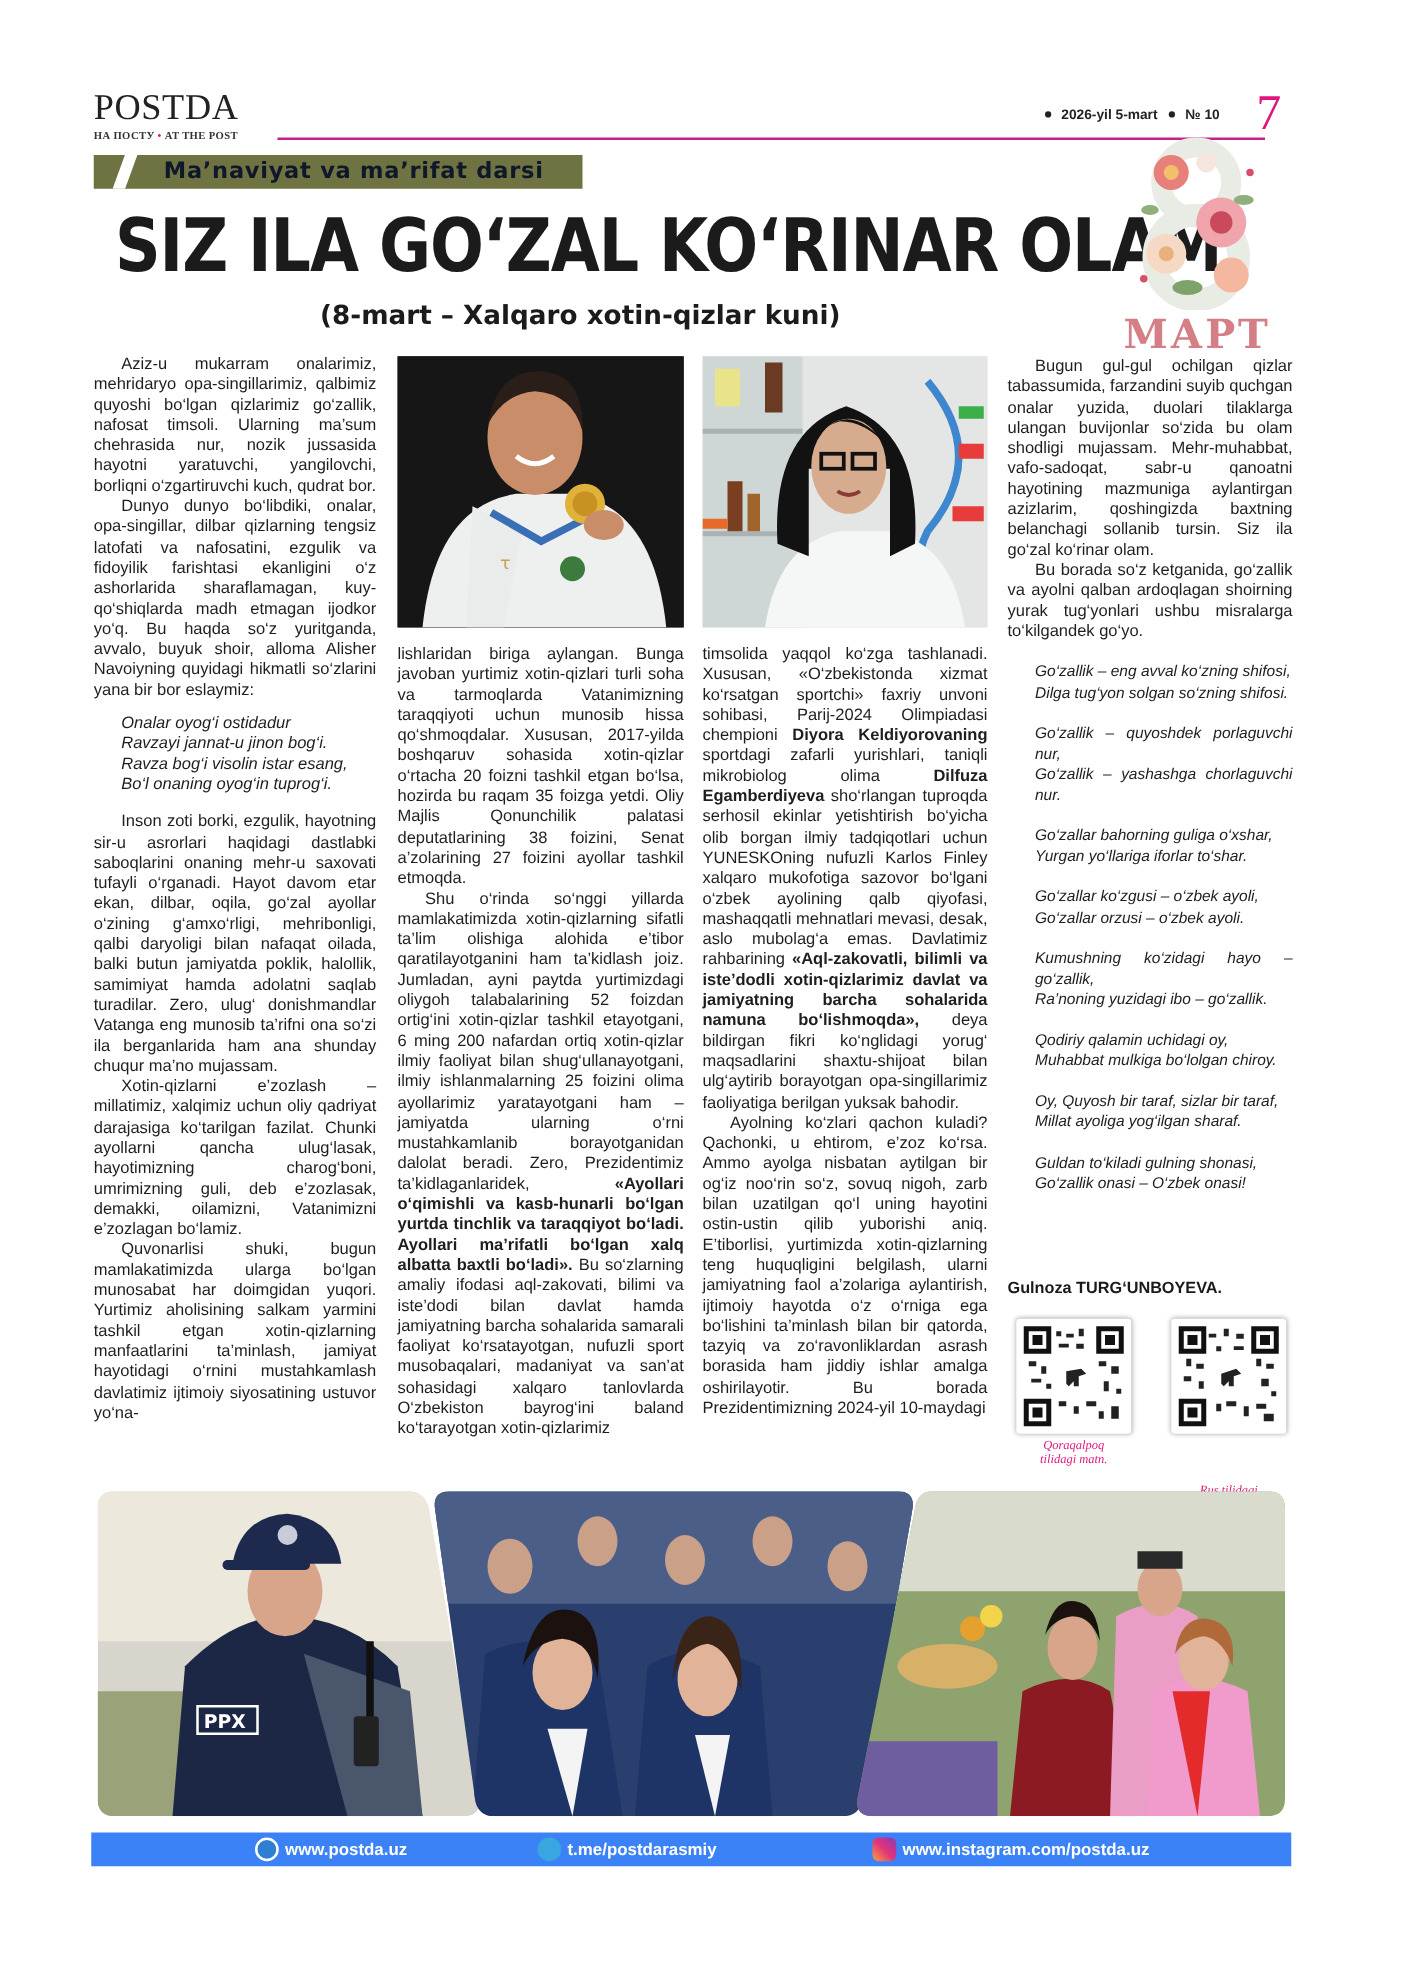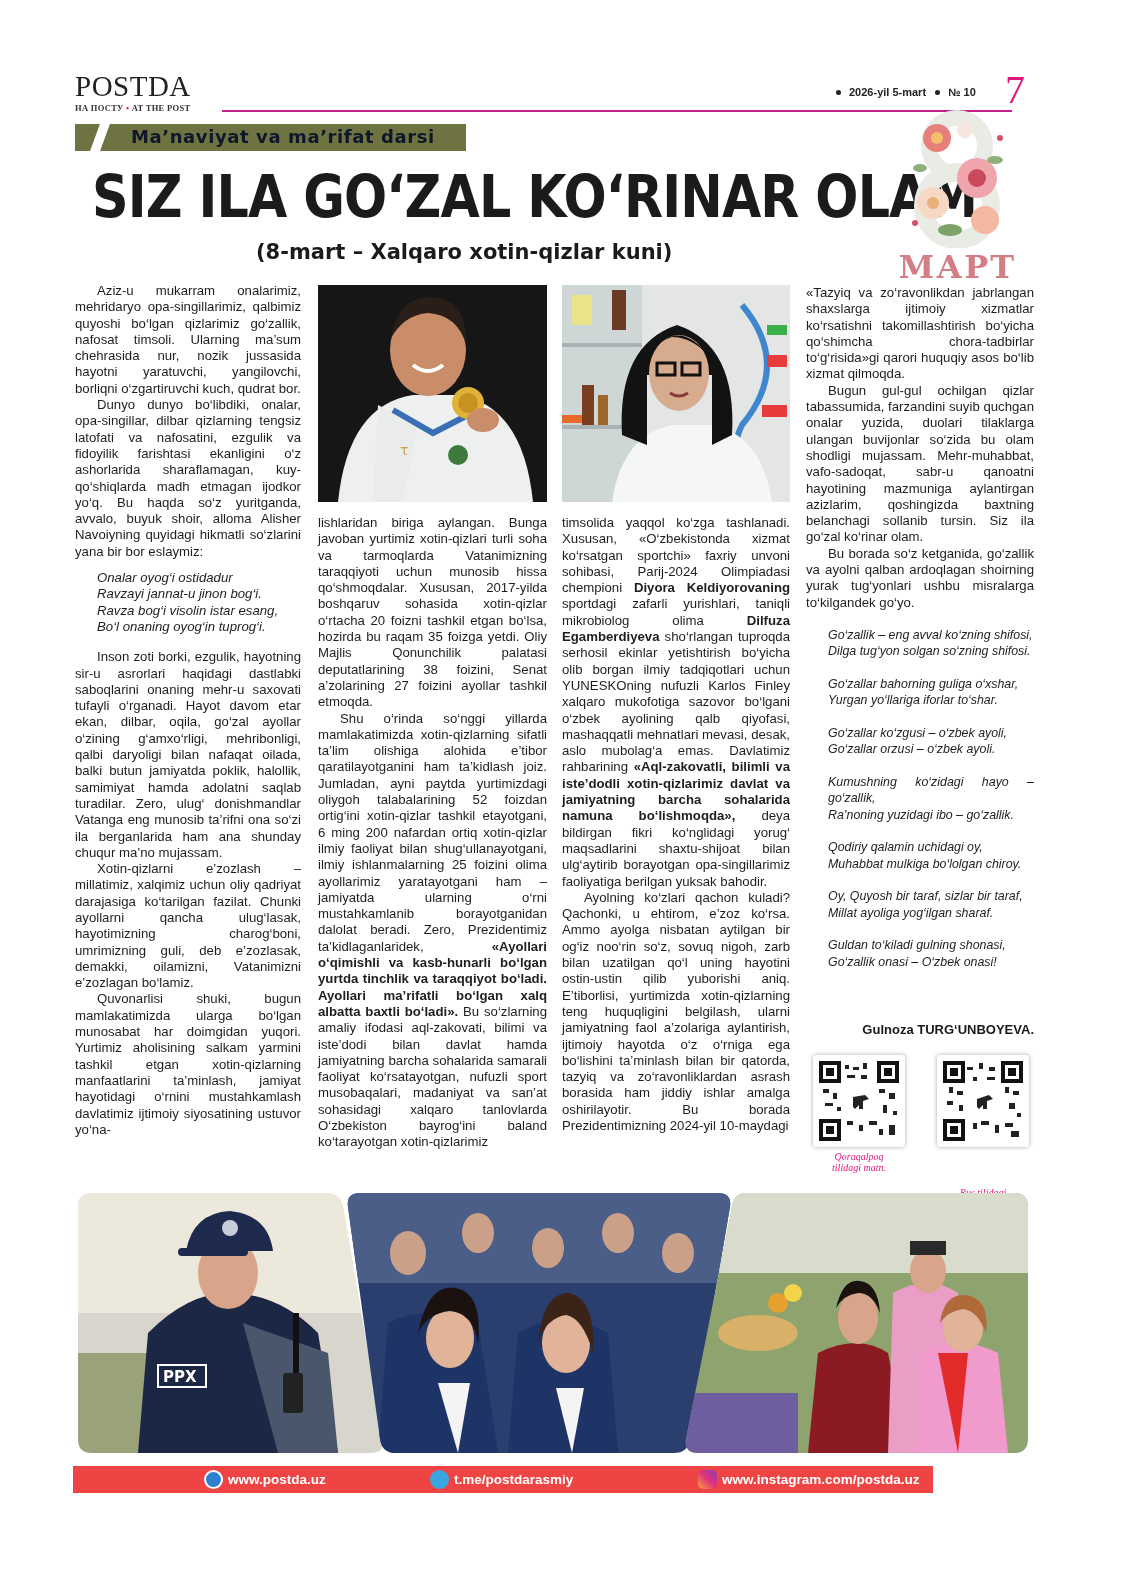--- a/index.html
+++ b/index.html
@@ -34,40 +34,40 @@
   .col p.noind { text-indent: 0; }
   .col b { font-weight: bold; }
   .poem { font-style: italic; margin: 10px 0 14px 22px; }
   .poem2 { font-style: italic; font-size: 12.4px; line-height: 16.5px; margin-left: 22px; }
   .poem2 .stanza { margin-bottom: 16px; }
   .col1 { left: 75px; top: 283px; width: 226px; }
   .col2 { left: 318px; top: 515px; width: 229px; }
   .col3 { left: 562px; top: 515px; width: 228px; }
   .col4 { left: 806px; top: 285px; width: 228px; }
 
-  .author { left: 806px; top: 1022px; width: 228px; text-align: right; font-weight: bold; font-size: 13px; }
+  .author { left: 806px; top: 1022px; width: 228px; font-weight: bold; font-size: 13px; }
 
   
   .photo { overflow: hidden; }
   .photo-athlete { left: 318px; top: 285px; width: 229px; height: 217px; background: #141414; }
   .photo-scientist { left: 562px; top: 285px; width: 228px; height: 217px; background: #dfe4e6; }
 
   
   .qr-card { width: 92px; height: 92px; background: #fff; box-shadow: 0 0 4px rgba(0,0,0,0.35); border-radius: 3px; }
   .qr1 { left: 813px; top: 1055px; }
   .qr2 { left: 937px; top: 1055px; }
   .qr-caption { width: 100px; text-align: center; font-family: "Liberation Serif", serif; font-style: italic; font-weight: normal; font-size: 10px; line-height: 11px; color: #e0157e; }
   .qr-cap1 { left: 809px; top: 1151px; }
   .qr-cap2 { left: 933px; top: 1151px; margin-top: 36px; }
 
   
   .strip { left: 78px; top: 1193px; width: 950px; height: 260px; }
 
   
-  .footer { left: 73px; top: 1466px; width: 860px; height: 27px; background: #ef4444; }
+  .footer { left: 73px; top: 1466px; width: 960px; height: 27px; background: #3b82f6; }
   .footer .item { position: absolute; top: 4px; color: #fff; font-weight: bold; font-size: 13.5px; display: flex; align-items: center; gap: 5px; white-space: nowrap; }
   .footer .ic { width: 19px; height: 19px; border-radius: 50%; display: inline-block; }
 </style>
 </head>
 <body>
 
 <div class="abs logo">POSTDA</div>
 <div class="abs logo-sub">
   <span>НА ПОСТУ</span>
   <span class="dot">•</span>
@@ -162,27 +162,30 @@
   <p class="noind">lishlaridan biriga aylangan. Bunga javoban yurtimiz xotin-qizlari turli soha va tarmoqlarda Vatanimizning taraqqiyoti uchun munosib hissa qo‘shmoqdalar. Xususan, 2017-yilda boshqaruv sohasida xotin-qizlar o‘rtacha 20 foizni tashkil etgan bo‘lsa, hozirda bu raqam 35 foizga yetdi. Oliy Majlis Qonunchilik palatasi deputatlarining 38 foizini, Senat a’zolarining 27 foizini ayollar tashkil etmoqda.</p>
   <p><span>Shu o‘rinda so‘nggi yillarda mamlakatimizda xotin-qizlarning sifatli ta’lim olishiga alohida e’tibor qaratilayotganini ham ta’kidlash joiz. Jumladan, ayni paytda yurtimizdagi oliygoh talabalarining 52 foizdan ortig‘ini xotin-qizlar tashkil etayotgani, 6 ming 200 nafardan ortiq xotin-qizlar ilmiy faoliyat bilan shug‘ullanayotgani, ilmiy ishlanmalarning 25 foizini olima ayollarimiz yaratayotgani ham – jamiyatda ularning o‘rni mustahkamlanib borayotganidan dalolat beradi. Zero, Prezidentimiz ta’kidlaganlaridek, </span><b>«Ayollari o‘qimishli va kasb-hunarli bo‘lgan yurtda tinchlik va taraqqiyot bo‘ladi. Ayollari ma’rifatli bo‘lgan xalq albatta baxtli bo‘ladi».</b><span> Bu so‘zlarning amaliy ifodasi aql-zakovati, bilimi va iste’dodi bilan davlat hamda jamiyatning barcha sohalarida samarali faoliyat ko‘rsatayotgan, nufuzli sport musobaqalari, madaniyat va san’at sohasidagi xalqaro tanlovlarda O‘zbekiston bayrog‘ini baland ko‘tarayotgan xotin-qizlarimiz</span></p>
 </div>
 
 <div class="abs col col3">
   <p class="noind"><span>timsolida yaqqol ko‘zga tashlanadi. Xususan, «O‘zbekistonda xizmat ko‘rsatgan sportchi» faxriy unvoni sohibasi, Parij-2024 Olimpiadasi chempioni </span><b>Diyora Keldiyorovaning</b><span> sportdagi zafarli yurishlari, taniqli mikrobiolog olima </span><b>Dilfuza Egamberdiyeva</b><span> sho‘rlangan tuproqda serhosil ekinlar yetishtirish bo‘yicha olib borgan ilmiy tadqiqotlari uchun YUNESKOning nufuzli Karlos Finley xalqaro mukofotiga sazovor bo‘lgani o‘zbek ayolining qalb qiyofasi, mashaqqatli mehnatlari mevasi, desak, aslo mubolag‘a emas. Davlatimiz rahbarining </span><b>«Aql-zakovatli, bilimli va iste’dodli xotin-qizlarimiz davlat va jamiyatning barcha sohalarida namuna bo‘lishmoqda»,</b><span> deya bildirgan fikri ko‘nglidagi yorug‘ maqsadlarini shaxtu-shijoat bilan ulg‘aytirib borayotgan opa-singillarimiz faoliyatiga berilgan yuksak bahodir.</span></p>
   <p>Ayolning ko‘zlari qachon kuladi? Qachonki, u ehtirom, e’zoz ko‘rsa. Ammo ayolga nisbatan aytilgan bir og‘iz noo‘rin so‘z, sovuq nigoh, zarb bilan uzatilgan qo‘l uning hayotini ostin-ustin qilib yuborishi aniq. E’tiborlisi, yurtimizda xotin-qizlarning teng huquqligini belgilash, ularni jamiyatning faol a’zolariga aylantirish, ijtimoiy hayotda o‘z o‘rniga ega bo‘lishini ta’minlash bilan bir qatorda, tazyiq va zo‘ravonliklardan asrash borasida ham jiddiy ishlar amalga oshirilayotir. Bu borada Prezidentimizning 2024-yil 10-maydagi</p>
 </div>
 
 <div class="abs col col4">
-  <p class="noind">«Tazyiq va zo‘ravonlikdan jabrlangan shaxslarga ijtimoiy xizmatlar ko‘rsatishni takomillashtirish bo‘yicha qo‘shimcha chora-tadbirlar to‘g‘risida»gi qarori huquqiy asos bo‘lib xizmat qilmoqda.</p>
   <p>Bugun gul-gul ochilgan qizlar tabassumida, farzandini suyib quchgan onalar yuzida, duolari tilaklarga ulangan buvijonlar so‘zida bu olam shodligi mujassam. Mehr-muhabbat, vafo-sadoqat, sabr-u qanoatni hayotining mazmuniga aylantirgan azizlarim, qoshingizda baxtning belanchagi sollanib tursin. Siz ila go‘zal ko‘rinar olam.</p>
   <p>Bu borada so‘z ketganida, go‘zallik va ayolni qalban ardoqlagan shoirning yurak tug‘yonlari ushbu misralarga to‘kilgandek go‘yo.</p>
   <div class="poem2" style="margin-top:16px;">
     <div class="stanza">
         <div>Go‘zallik – eng avval ko‘zning shifosi,</div>
         <div>Dilga tug‘yon solgan so‘zning shifosi.</div>
+      </div>
+    <div class="stanza">
+        <div>Go‘zallik – quyoshdek porlaguvchi nur,</div>
+        <div>Go‘zallik – yashashga chorlaguvchi nur.</div>
       </div>
     <div class="stanza">
         <div>Go‘zallar bahorning guliga o‘xshar,</div>
         <div>Yurgan yo‘llariga iforlar to‘shar.</div>
       </div>
     <div class="stanza">
         <div>Go‘zallar ko‘zgusi – o‘zbek ayoli,</div>
         <div>Go‘zallar orzusi – o‘zbek ayoli.</div>
       </div>
     <div class="stanza">

